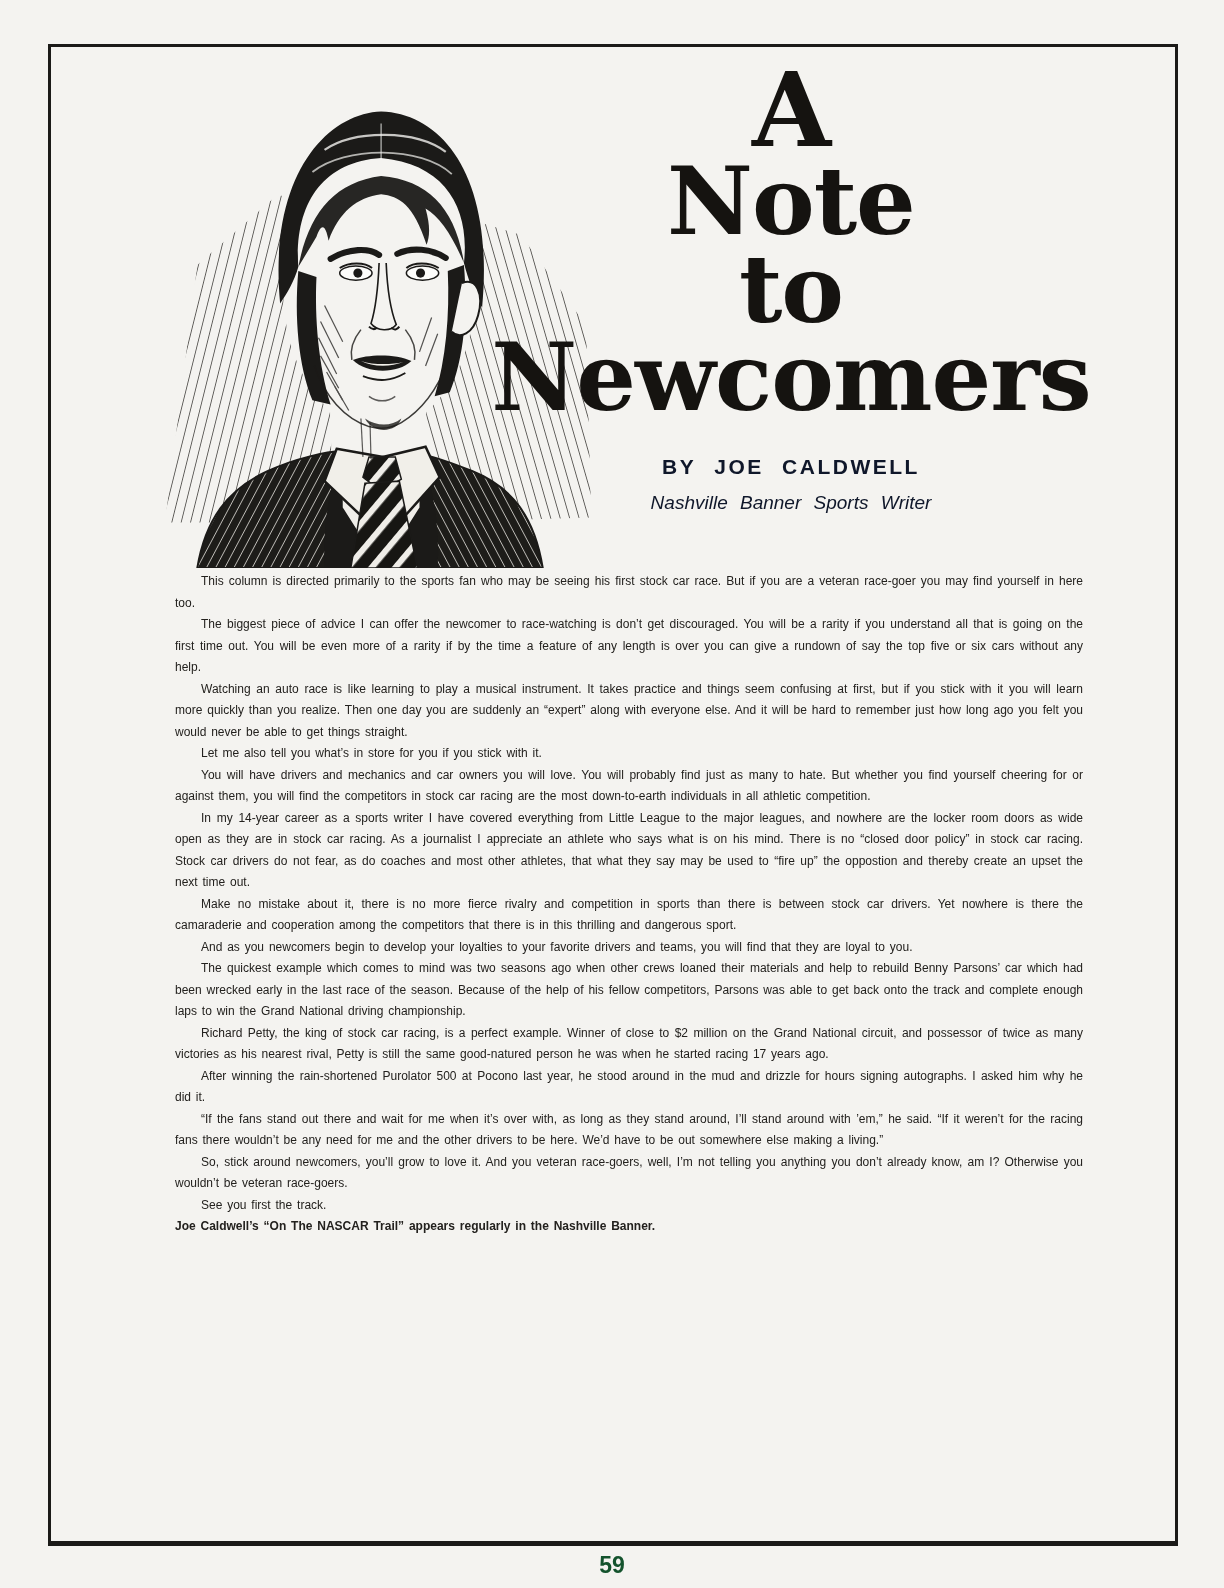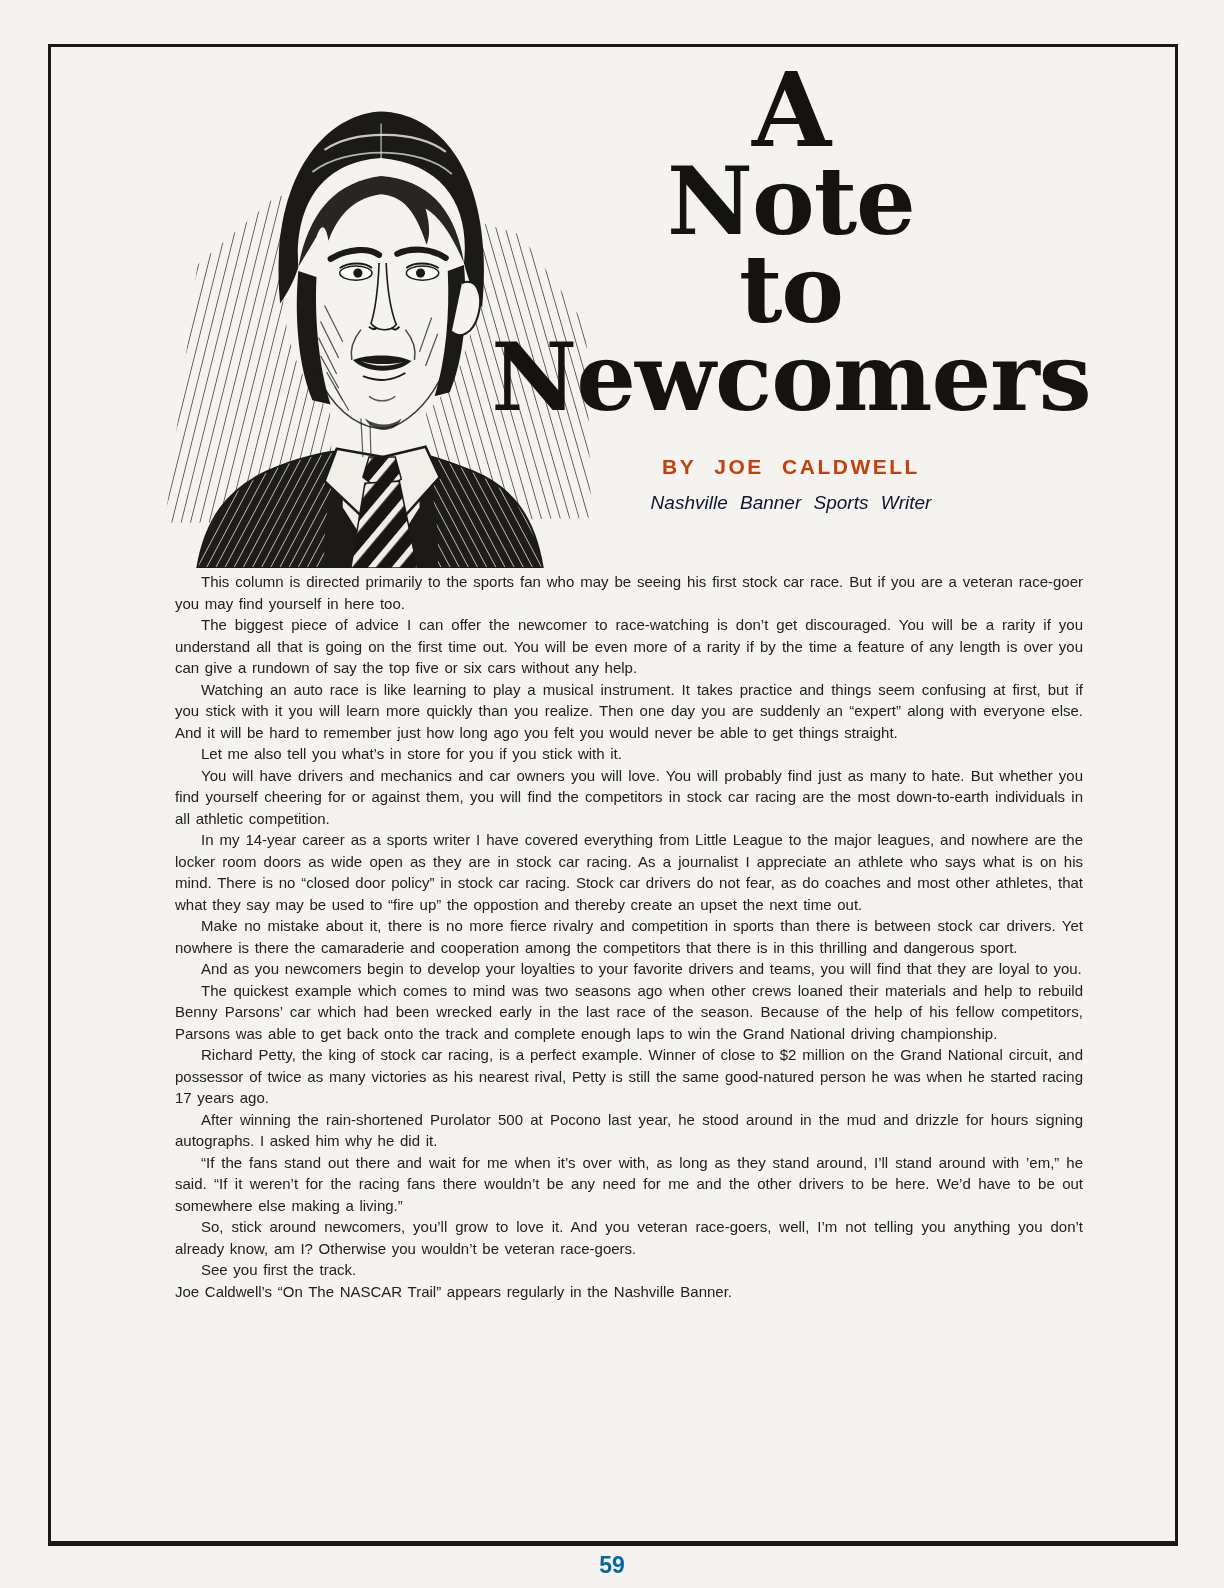--- a/index.html
+++ b/index.html
@@ -8,28 +8,28 @@
   .frame{position:absolute;left:48px;top:44px;width:1130px;height:1502px;
          border:3px solid #1b1a18;border-bottom-width:5px;box-sizing:border-box;}
   .portrait{position:absolute;left:72px;top:16px;width:492px;height:505px;}
   .title-block{position:absolute;left:400px;top:16px;width:680px;text-align:center;}
   .title{margin:0;}
   .title-line{display:block;font-family:"DejaVu Serif",serif;font-weight:bold;
               color:#151310;letter-spacing:-1px;}
   .tl-a{font-size:102px;line-height:94px;}
   .tl{font-size:94px;line-height:88px;}
   .byline{margin-top:34px;font-weight:bold;font-size:21px;letter-spacing:2.5px;
-          word-spacing:10px;color:#c2410c;}
+          word-spacing:10px;color:#0f172a;}
   .byline-role{margin-top:13px;font-style:italic;font-size:19px;word-spacing:7px;color:#0f172a;}
-  .body-col{position:absolute;left:124px;top:524px;width:908px;font-size:15px;
+  .body-col{position:absolute;left:124px;top:524px;width:908px;font-size:12px;
             line-height:21.5px;word-spacing:1.5px;}
   .body-para{margin:0;text-indent:26px;text-align:justify;}
-  .footer-note{margin:0;font-weight:normal;text-align:left;}
+  .footer-note{margin:0;font-weight:bold;text-align:left;}
   .page-number{position:absolute;left:0;right:0;top:1552px;text-align:center;
-               font-weight:bold;font-size:23px;color:#0369a1;}
+               font-weight:bold;font-size:23px;color:#14532d;}
 </style>
 </head>
 <body>
 
 <div class="page">
   <div class="frame">
 
     <svg class="portrait" viewBox="0 0 480 500" xmlns="http://www.w3.org/2000/svg">
       <defs>
         <pattern id="hatchL" width="9" height="9" patternUnits="userSpaceOnUse" patternTransform="rotate(14)">

